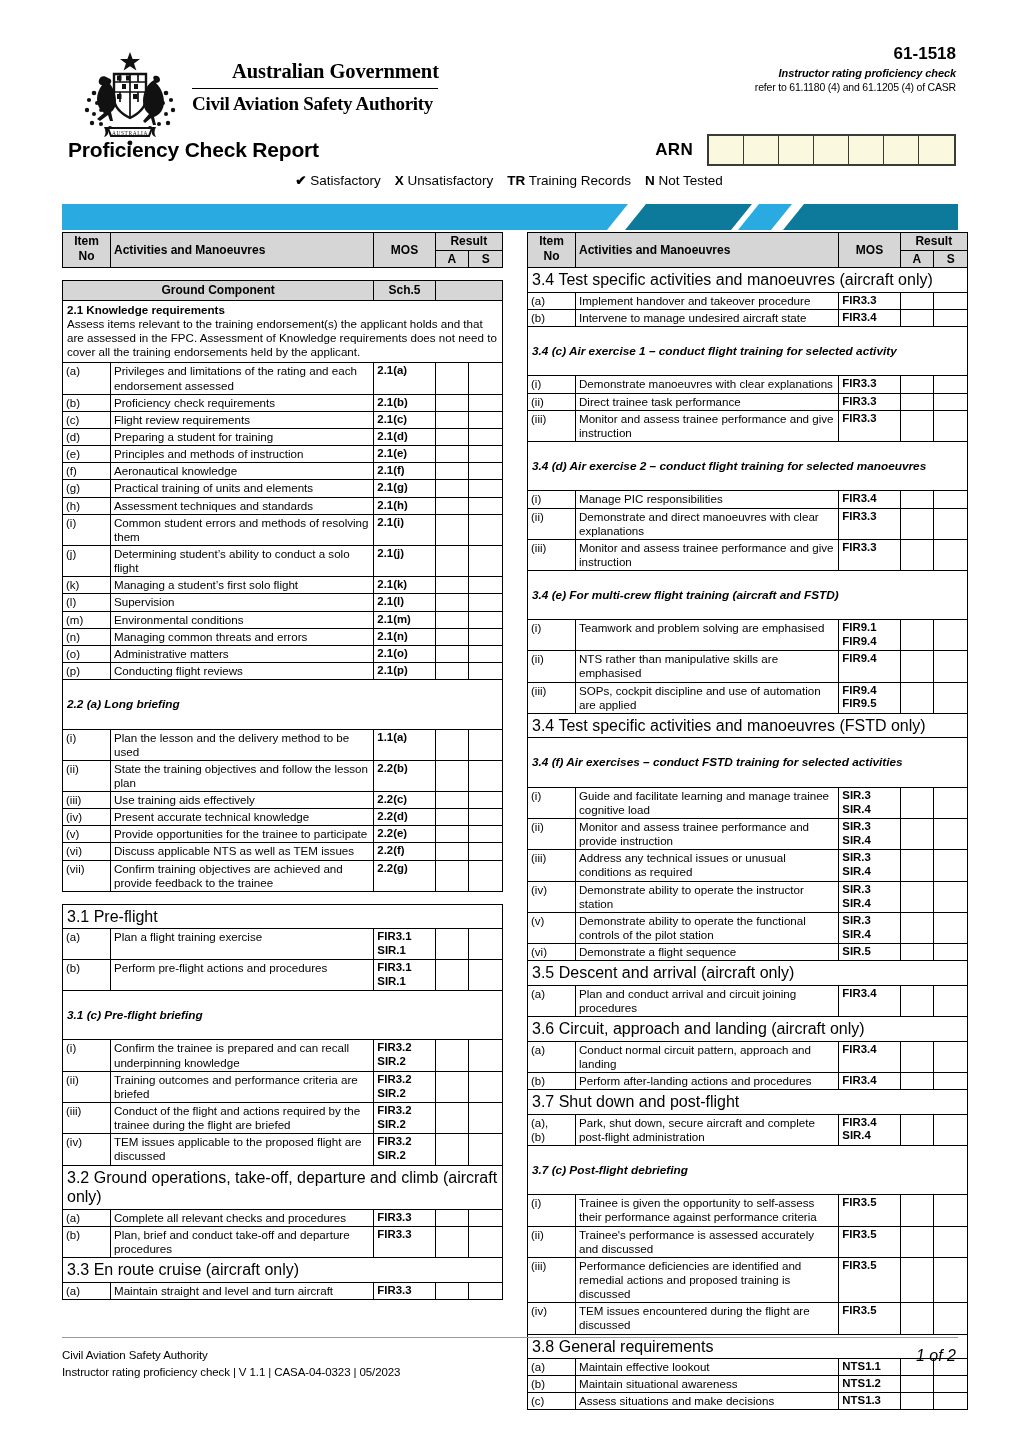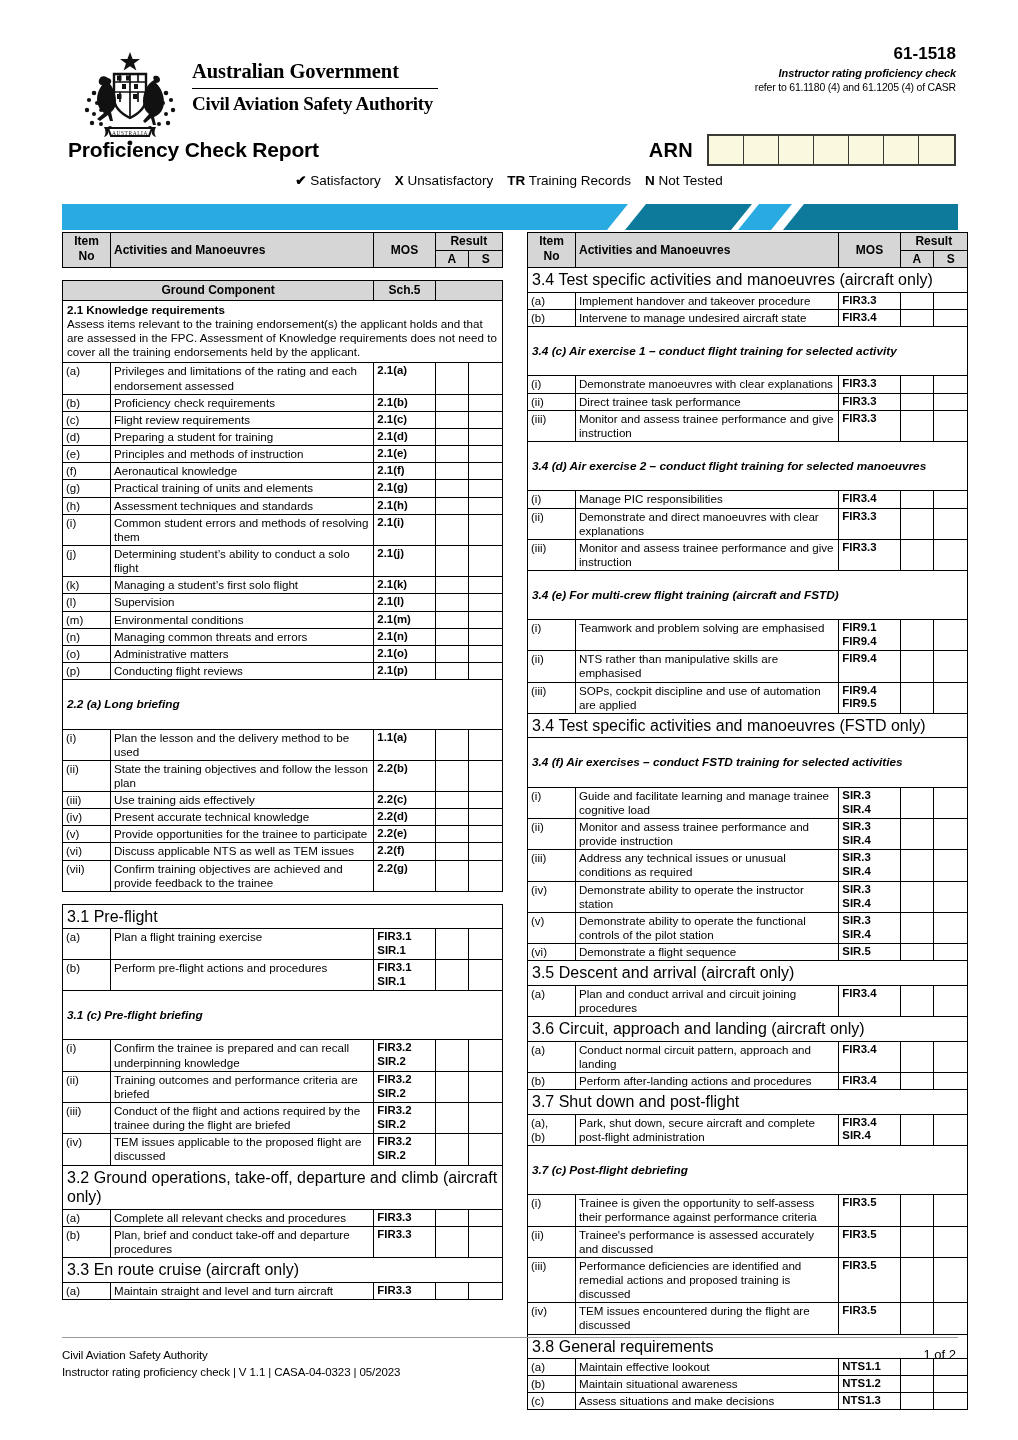--- a/index.html
+++ b/index.html
@@ -9,32 +9,32 @@
     font-family:"Liberation Sans", sans-serif;
     color:#000;
     -webkit-font-smoothing:antialiased;
   }
   .page{position:relative;width:1018px;height:1440px;box-sizing:border-box;}
 
   
   .header{position:relative;padding:38px 62px 0 62px;height:160px;box-sizing:border-box;}
   .crest{position:absolute;left:70px;top:48px;width:120px;height:105px;}
   .gov-block{position:absolute;left:192px;top:60px;width:260px;}
-  .gov-line1{font-family:"Liberation Serif", serif;font-weight:bold;font-size:20.5px;letter-spacing:-0.1px;line-height:1.15;}
+  .gov-line1{font-family:"Liberation Serif", serif;font-weight:bold;font-size:20.5px;letter-spacing:-0.1px;line-height:1.15;margin-left:40px;}
   .gov-rule{border-bottom:1.6px solid #000;margin:4px 0 4px 0;width:246px;}
   .gov-line2{font-family:"Liberation Serif", serif;font-weight:bold;font-size:19px;letter-spacing:-0.3px;line-height:1.15;}
   .doc-title{position:absolute;left:68px;top:138px;font-size:21px;font-weight:bold;letter-spacing:-0.2px;}
 
   .hdr-right{position:absolute;right:62px;top:44px;text-align:right;width:460px;}
   .form-no{font-size:17px;font-weight:bold;letter-spacing:0px;}
   .form-sub{font-size:11px;font-weight:bold;font-style:italic;margin-top:3px;letter-spacing:-0.1px;}
   .form-refer{font-size:10.5px;margin-top:2px;letter-spacing:-0.2px;}
 
   .arn-row{position:absolute;right:62px;top:134px;display:flex;align-items:center;}
-  .arn-label{font-size:20px;font-weight:bold;margin-right:14px;letter-spacing:0.3px;}
+  .arn-label{font-size:17px;font-weight:bold;margin-right:14px;letter-spacing:0.3px;}
   .arn-boxes{display:flex;border:2px solid #3b3b35;}
   .arn-cell{width:35px;height:28px;background:#faf9e0;border-right:1.6px solid #3b3b35;box-sizing:border-box;}
   .arn-cell:last-child{border-right:none;}
 
   .legend{position:absolute;left:0;right:0;top:172px;text-align:center;font-size:13.5px;}
   .legend span.sym{font-weight:bold;}
   .legend .itm{margin:0 7px;white-space:nowrap;}
 
   
   .banner{position:absolute;left:62px;top:204px;width:896px;height:26px;overflow:hidden;}
@@ -67,21 +67,21 @@
   tr.secit td{font-weight:bold;font-style:italic;font-size:11.8px;padding:17px 4px;}
   tr.note td{font-size:11.6px;padding:2px 4px 3px 4px;}
   td.mosc{font-weight:bold;font-size:11.4px;}
   td.itemc{font-size:11.5px;}
   .blankcell{}
   .mos2{display:block;}
 
   
   .footrule{position:absolute;left:62px;right:60px;top:1337px;border-top:1px solid #9a9a9a;}
   .footer{position:absolute;left:62px;top:1347px;font-size:11.5px;line-height:1.45;letter-spacing:-0.1px;}
-  .pageno{position:absolute;right:62px;top:1347px;font-size:13px;}
+  .pageno{position:absolute;right:62px;top:1347px;font-size:16px;font-style:italic;}
 </style>
 </head>
 <body>
 
 <div class="page">
 
   <div class="header">
 
     <div class="crest">
       <svg viewBox="0 0 120 105" width="120" height="105" aria-hidden="true">

